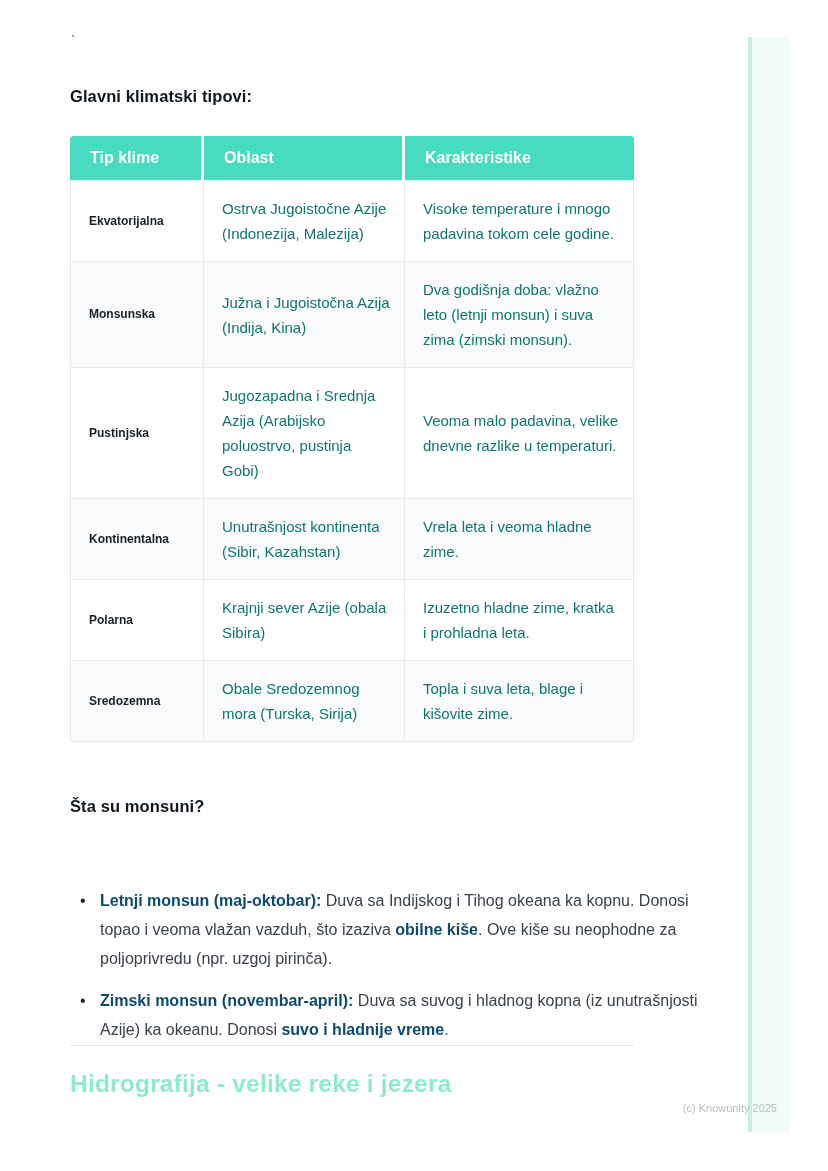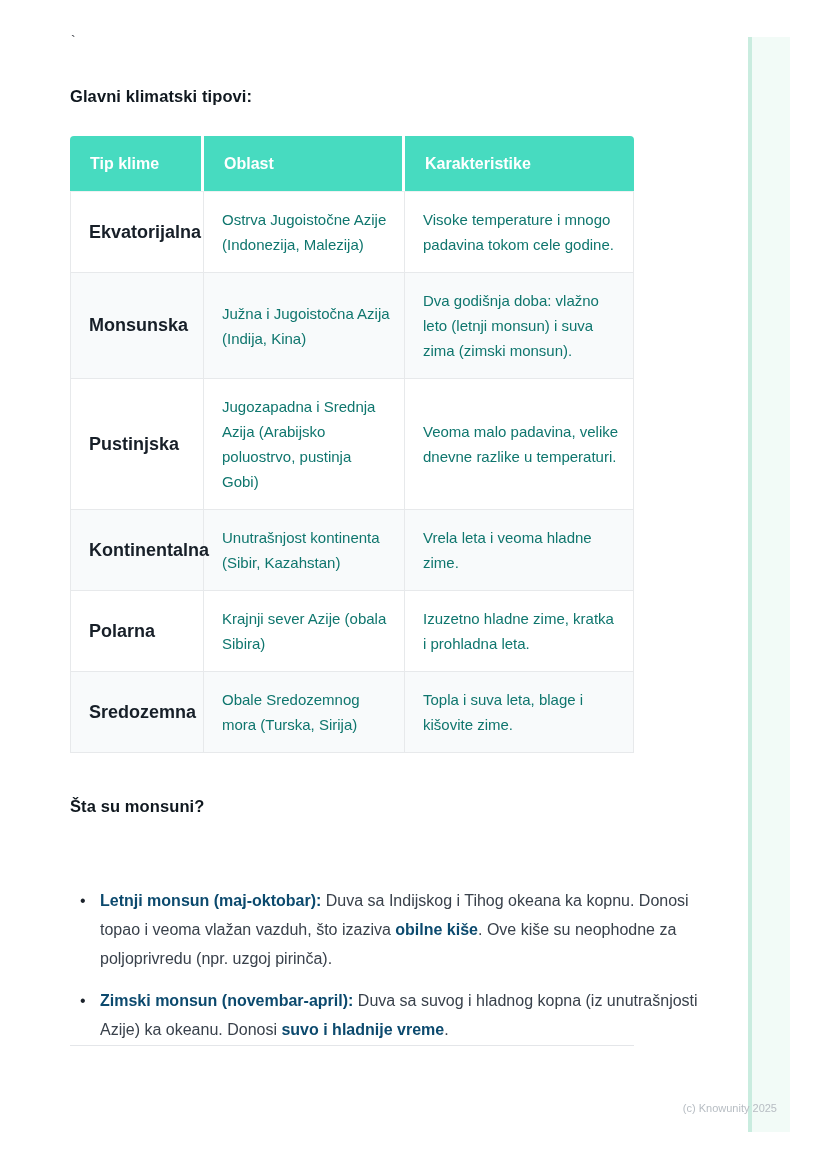--- a/index.html
+++ b/index.html
@@ -61,21 +61,21 @@
   table.climate col.c1 { width: 134px; }
   table.climate col.c2 { width: 201px; }
   table.climate col.c3 { width: 229px; }
 
   table.climate th {
     background: #47dbc0;
     color: #ffffff;
     font-size: 16px;
     font-weight: 600;
     text-align: left;
-    height: 55px;
+    height: 44px;
     padding: 0 12px 0 20px;
     vertical-align: middle;
     border-right: 3px solid #ffffff;
   }
   table.climate th:first-child { border-top-left-radius: 4px; }
   table.climate th:last-child  { border-right: none; border-top-right-radius: 4px; }
 
   table.climate td {
     font-size: 15px;
     line-height: 25px;
@@ -83,21 +83,21 @@
     vertical-align: middle;
     padding: 15px 14px 15px 18px;
     border-bottom: 1px solid #e7e9eb;
     border-right: 1px solid #e7e9eb;
     background: #ffffff;
   }
   table.climate tbody tr:first-child td { border-top: 1px solid #f0f1f2; }
   table.climate td:first-child {
     border-left: 1px solid #e7e9eb;
     font-weight: 700;
-    font-size: 18px;
+    font-size: 12px;
     color: #171f28;
     white-space: nowrap;
     padding-left: 18px;
     padding-right: 4px;
   }
   table.climate tr.alt td { background: #f8fafb; }
 
   .intro {
     position: absolute;
     left: 70px;
@@ -232,16 +232,17 @@
     <li>
       <span class="dot">•</span><b>Letnji monsun (maj-oktobar):</b><span> Duva sa Indijskog i Tihog okeana ka kopnu. Donosi topao i veoma vlažan vazduh, što izaziva </span><b>obilne kiše</b><span>. Ove kiše su neophodne za poljoprivredu (npr. uzgoj pirinča).</span>
     </li>
     <li>
       <span class="dot">•</span><b>Zimski monsun (novembar-april):</b><span> Duva sa suvog i hladnog kopna (iz unutrašnjosti Azije) ka okeanu. Donosi </span><b>suvo i hladnije vreme</b><span>.</span>
     </li>
   </ul>
 
   <hr class="divider">
 
+  <div class="h-main">Hidrografija - velike reke i jezera</div>
 
   <div class="footer">(c) Knowunity 2025</div>
 
 </div>
 
 </body></html>

